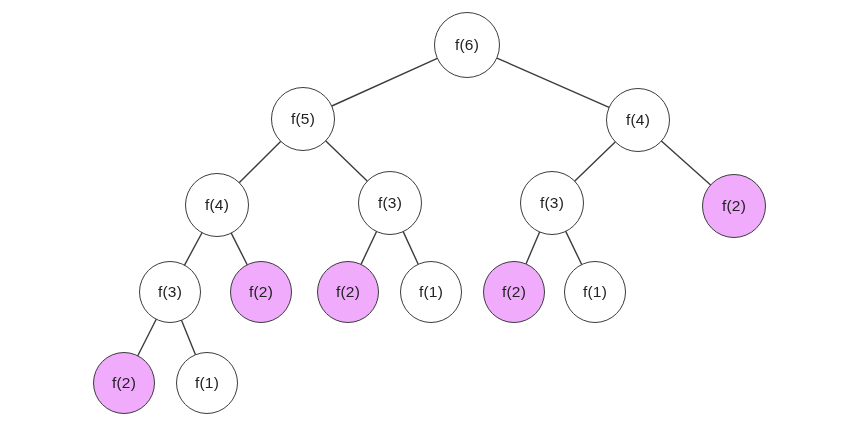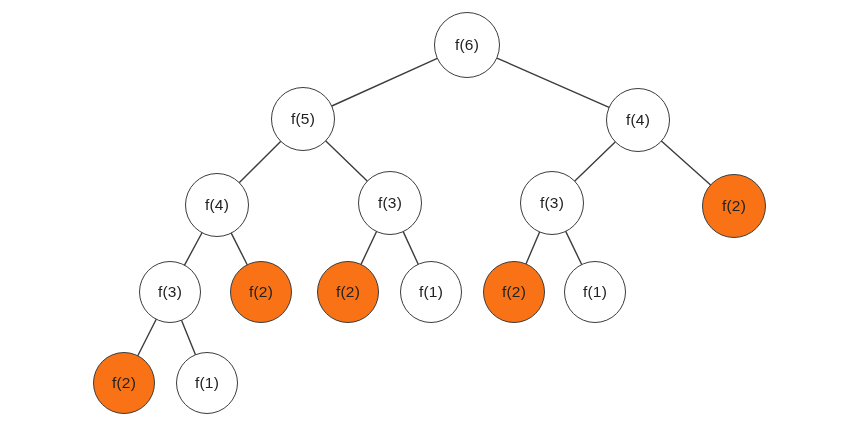--- a/index.html
+++ b/index.html
@@ -40,21 +40,21 @@
     justify-content: center;
     border: 1.6px solid #3c3c3c;
     background: #ffffff;
     color: #222222;
     font-size: 15.5px;
     letter-spacing: 0.2px;
     line-height: 1;
     user-select: none;
   }
   .node.blue {
-    background: #f97316;
+    background: #f0abfc;
     border-color: #3c3c3c;
   }
   .node-label {
     display: block;
     transform: translateY(-0.5px);
   }
 </style>
 </head>
 <body>
 

